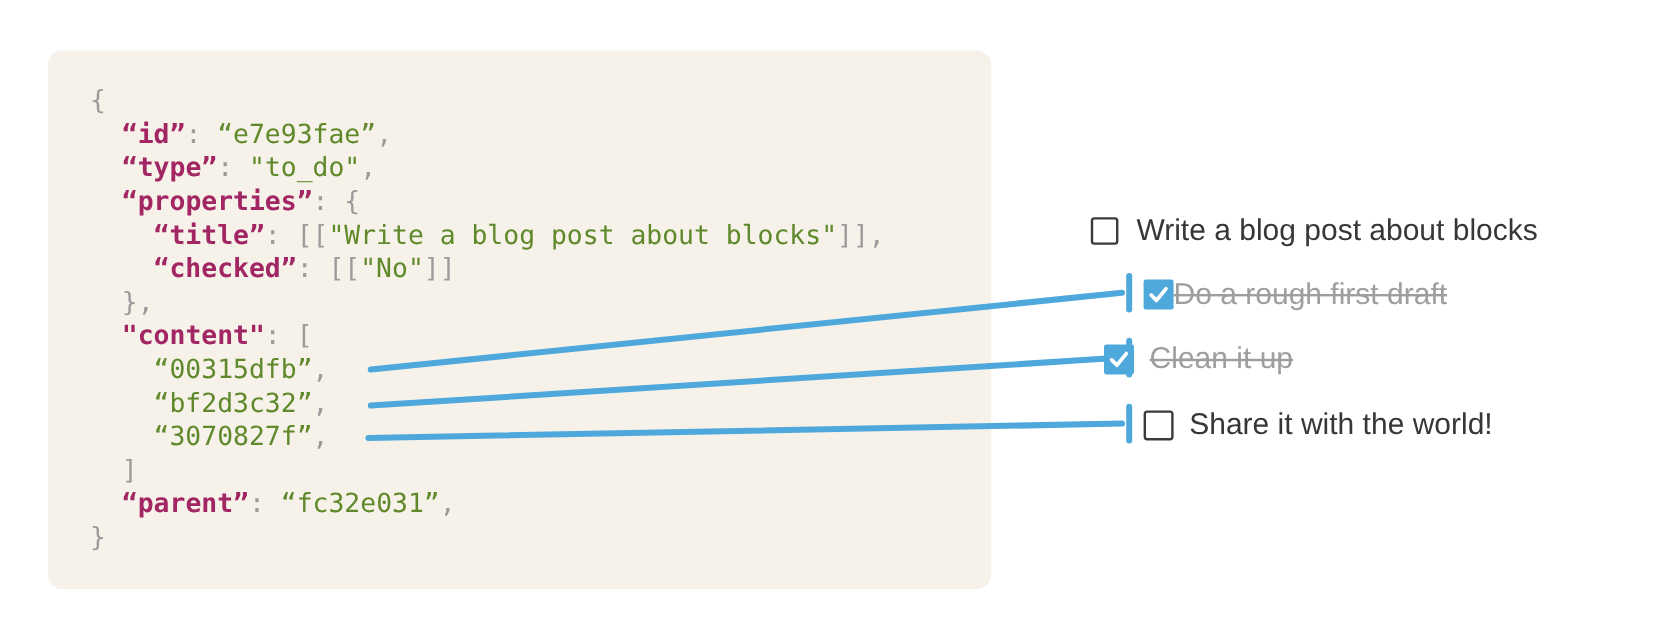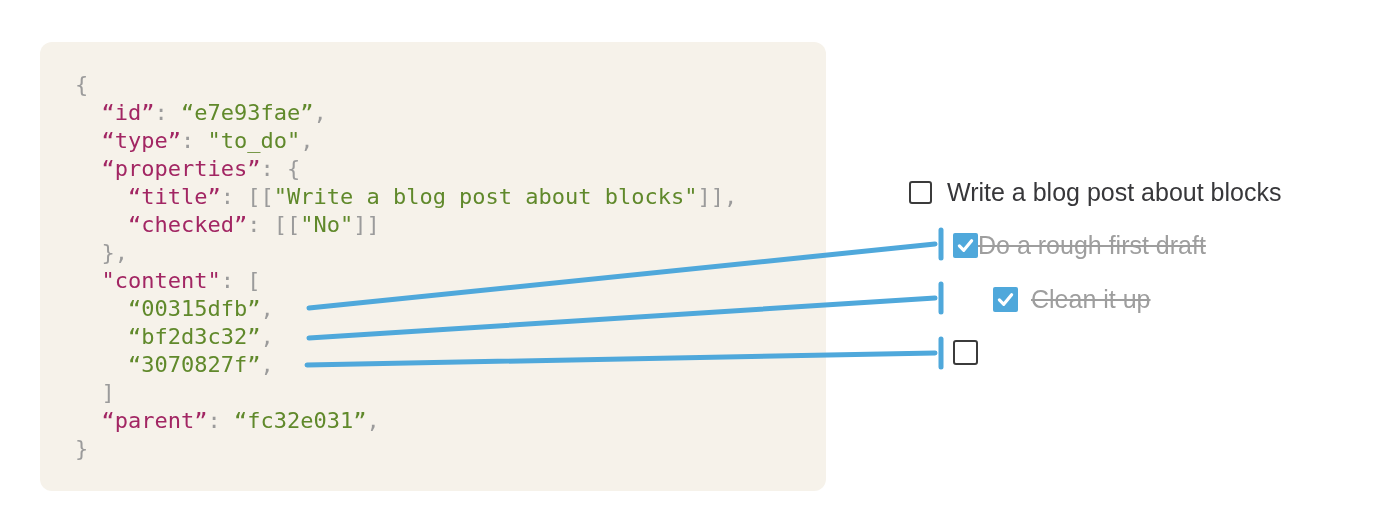--- a/index.html
+++ b/index.html
@@ -20,21 +20,21 @@
     background: var(--code-bg, #F6F2EA);
     border-radius: 12px;
   }
   .code-text {
     padding: 29px 20px 0 35px;
     font-family: "DejaVu Sans Mono", monospace;
     font-size: 22px;
     line-height: 28px;
     white-space: pre;
   }
-  .tok-k { color: var(--c-key, #A22663); }
+  .tok-k { color: var(--c-key, #A22663); font-weight: bold; }
   .tok-s { color: var(--c-str, #60892B); }
   .tok-p { color: var(--c-pun, #9B9B9B); }
 
   
   .overlay {
     position: absolute;
     left: 0; top: 0;
     width: 1400px; height: 532px;
     pointer-events: none;
     z-index: 5;
@@ -44,21 +44,21 @@
   
   .todo-row {
     position: absolute;
     display: flex;
     align-items: center;
     z-index: 6;
     text-align: center;
   }
   .todo-row.r0 { left: 909px; top: 178px; gap: 15px; }
   .todo-row.r1 { left: 953px; top: 231px; gap: 0; }
-  .todo-row.r2 { left: 993px; top: 285px; gap: 13px; }
+  .todo-row.r2 { left: 920px; top: 285px; gap: 13px; }
   .todo-row.r3 { left: 953px; top: 340px; gap: 13px; }
   .cb {
     flex: 0 0 auto;
     width: 25px; height: 25px;
     border: 2.5px solid var(--cb-border, #3B3B3B);
     border-radius: 3px;
     background: #ffffff;
     display: inline-flex;
     align-items: center;
     justify-content: center;
@@ -121,15 +121,16 @@
   <div class="todo-row r2">
     <span class="cb checked">
         <svg viewBox="0 0 24 24">
           <polyline points="5,12.5 10,17.5 19,6.5"></polyline>
         </svg>
       </span>
     <span class="todo-label done">Clean it up</span>
   </div>
   <div class="todo-row r3">
     <span class="cb"></span>
+    <span class="todo-label">Share it with the world!</span>
   </div>
 
 </div>
 
 </body></html>

